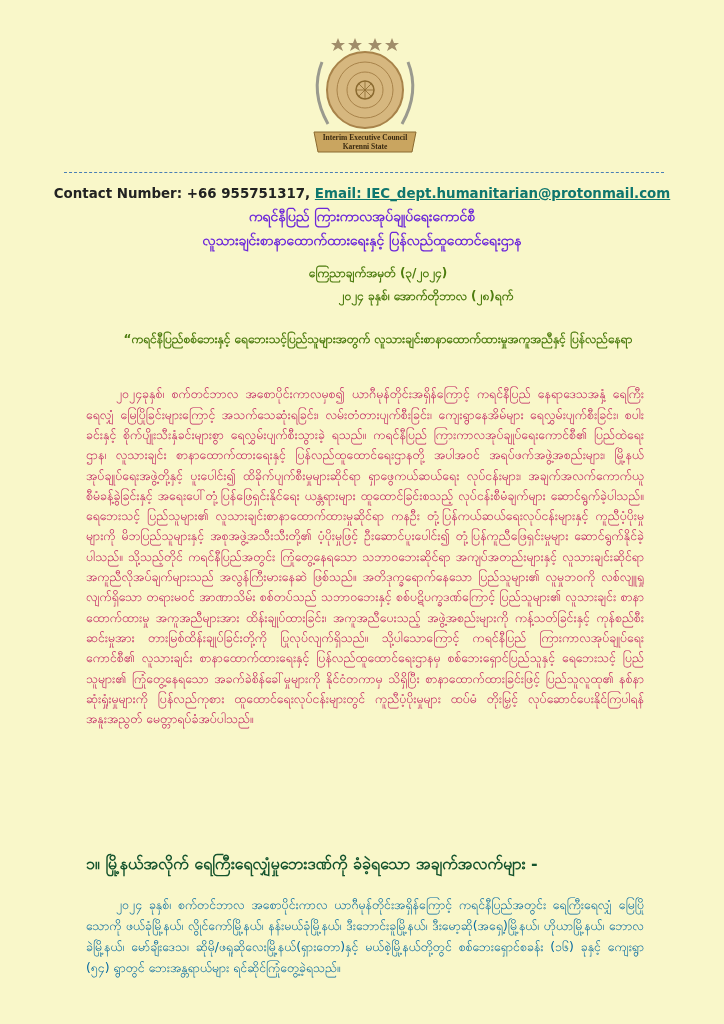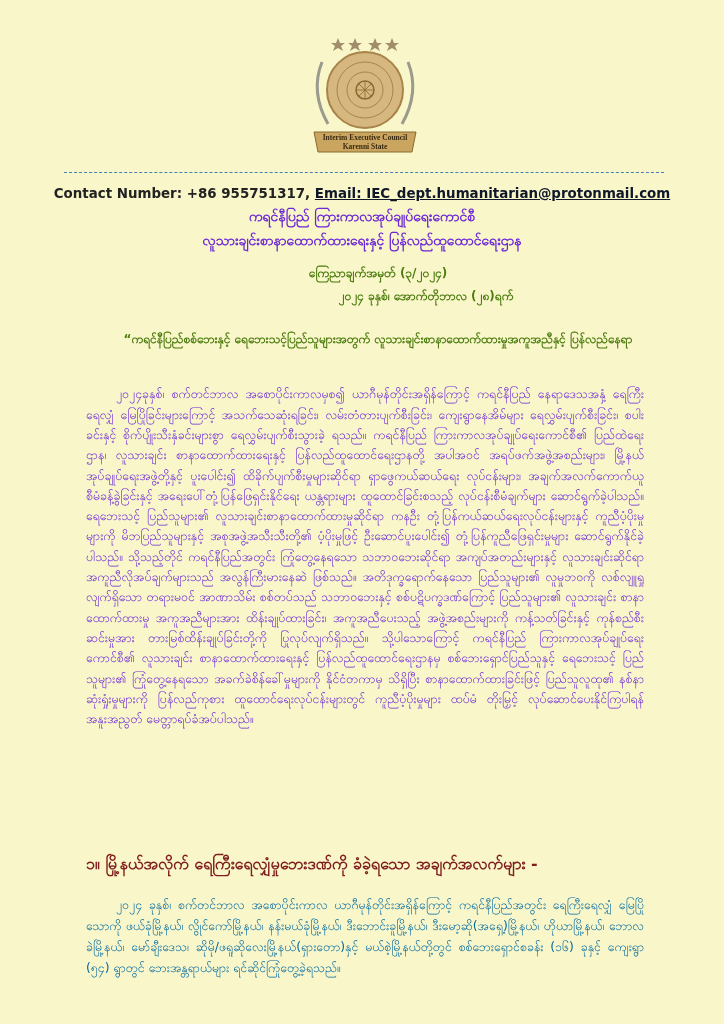--- a/index.html
+++ b/index.html
@@ -15,43 +15,43 @@
       position: absolute; left: 300px; top: 32px; width: 130px; height: 125px;
     }
     .divider {
       position: absolute; left: 64px; top: 172px; width: 600px; height: 0;
       border-top: 1.5px dashed #4a7fb5;
     }
     .contact {
       position: absolute; left: 0; top: 186px; width: 724px; text-align: center;
       font-family: "DejaVu Sans", sans-serif; font-size: 13.4px; font-weight: bold; color: #222;
     }
-    .contact .email { color: #0f172a; text-decoration: underline; }
+    .contact .email { color: #0f766e; text-decoration: underline; }
     .org {
       position: absolute; left: 0; width: 724px; text-align: center;
       font-size: 14px; font-weight: bold; color: #6d28d9;
     }
     .org1 { top: 207px; }
     .org2 { top: 231px; }
     .notice {
       position: absolute; left: 16px; width: 724px; text-align: center;
       font-size: 12px; font-weight: bold; color: #4d7c0f;
     }
     .n1 { top: 265px; }
     .n2 { top: 288px; margin-left: 48px; }
     .n3 { top: 311px; margin-top: 20px; }
     .n4 { top: 335px; }
     .body-para {
       position: absolute; left: 86px; top: 372px; width: 558px;
       font-size: 12.4px; line-height: 20.3px; text-align: justify;
-      text-indent: 30px; color: #6d28d9;
+      text-indent: 30px; color: #be185d;
     }
     .section-head {
       position: absolute; left: 86px; top: 853px; width: 580px;
-      font-size: 16px; font-weight: bold; color: #7f1d1d;
+      font-size: 16px; font-weight: bold; color: #14532d;
     }
     .section-para {
       position: absolute; left: 86px; top: 882px; width: 558px;
       font-size: 12.4px; line-height: 21px; text-align: justify;
       text-indent: 30px; color: #0369a1;
     }
   </style>
 </head>
 <body>
 
@@ -79,21 +79,21 @@
       <line x1="71" y1="52" x2="59" y2="64"></line>
     </g>
     <path d="M14 100 L116 100 L112 120 L18 120 Z" fill="#c9a560" stroke="#8a6a30" stroke-width="1"></path>
     <text x="65" y="108" text-anchor="middle" font-family="Liberation Serif, serif" font-size="7.5" font-weight="bold" fill="#3a2a10">Interim Executive Council</text>
     <text x="65" y="117" text-anchor="middle" font-family="Liberation Serif, serif" font-size="7.5" font-weight="bold" fill="#3a2a10">Karenni State</text>
   </svg>
 
   <div class="divider"></div>
 
   <div class="contact">
-    <span>Contact Number: +86 955751317, </span><span class="email">Email: IEC_dept.humanitarian@protonmail.com</span>
+    <span>Contact Number: +66 955751317, </span><span class="email">Email: IEC_dept.humanitarian@protonmail.com</span>
   </div>
 
   <div class="org org1">ကရင်နီပြည် ကြားကာလအုပ်ချုပ်ရေးကောင်စီ</div>
   <div class="org org2">လူသားချင်းစာနာထောက်ထားရေးနှင့် ပြန်လည်ထူထောင်ရေးဌာန</div>
 
   <div class="notice n1">ကြေညာချက်အမှတ် (၃/၂၀၂၄)</div>
   <div class="notice n2">၂၀၂၄ ခုနှစ်၊ အောက်တိုဘာလ (၂၈)ရက်</div>
   <div class="notice n3">“ကရင်နီပြည်စစ်ဘေးနှင့် ရေဘေးသင့်ပြည်သူများအတွက် လူသားချင်းစာနာထောက်ထားမှုအကူအညီနှင့် ပြန်လည်နေရာ</div>
 
   <p class="body-para">၂၀၂၄ခုနှစ်၊ စက်တင်ဘာလ အစောပိုင်းကာလမှစ၍ ယာဂီမုန်တိုင်းအရှိန်ကြောင့် ကရင်နီပြည် နေရာဒေသအနှံ့ ရေကြီးရေလျှံ မြေပြိုခြင်းများကြောင့် အသက်သေဆုံးရခြင်း၊ လမ်းတံတားပျက်စီးခြင်း၊ ကျေးရွာနေအိမ်များ ရေလွှမ်းပျက်စီးခြင်း၊ စပါးခင်းနှင့် စိုက်ပျိုးသီးနှံခင်းများစွာ ရေလွှမ်းပျက်စီးသွားခဲ့ ရသည်။ ကရင်နီပြည် ကြားကာလအုပ်ချုပ်ရေးကောင်စီ၏ ပြည်ထဲရေးဌာန၊ လူသားချင်း စာနာထောက်ထားရေးနှင့် ပြန်လည်ထူထောင်ရေးဌာနတို့ အပါအဝင် အရပ်ဖက်အဖွဲ့အစည်းများ၊ မြို့နယ်အုပ်ချုပ်ရေးအဖွဲ့တို့နှင့် ပူးပေါင်း၍ ထိခိုက်ပျက်စီးမှုများဆိုင်ရာ ရှာဖွေကယ်ဆယ်ရေး လုပ်ငန်းများ၊ အချက်အလက်ကောက်ယူ စီမံခန့်ခွဲခြင်းနှင့် အရေးပေါ်တုံ့ပြန်ဖြေရှင်းနိုင်ရေး ယန္တရားများ ထူထောင်ခြင်းစသည့် လုပ်ငန်းစီမံချက်များ ဆောင်ရွက်ခဲ့ပါသည်။ ရေဘေးသင့် ပြည်သူများ၏ လူသားချင်းစာနာထောက်ထားမှုဆိုင်ရာ ကနဦး တုံ့ပြန်ကယ်ဆယ်ရေးလုပ်ငန်းများနှင့် ကူညီပံ့ပိုးမှုများကို မိဘပြည်သူများနှင့် အစုအဖွဲ့အသီးသီးတို့၏ ပံ့ပိုးမှုဖြင့် ဦးဆောင်ပူးပေါင်း၍ တုံ့ပြန်ကူညီဖြေရှင်းမှုများ ဆောင်ရွက်နိုင်ခဲ့ပါသည်။ သို့သည့်တိုင် ကရင်နီပြည်အတွင်း ကြုံတွေ့နေရသော သဘာဝဘေးဆိုင်ရာ အကျပ်အတည်းများနှင့် လူသားချင်းဆိုင်ရာ အကူညီလိုအပ်ချက်များသည် အလွန်ကြီးမားနေဆဲ ဖြစ်သည်။ အတိဒုက္ခရောက်နေသော ပြည်သူများ၏ လူမှုဘဝကို လစ်လျူရှုလျက်ရှိသော တရားမဝင် အာဏာသိမ်း စစ်တပ်သည် သဘာဝဘေးနှင့် စစ်ပဋိပက္ခဒဏ်ကြောင့် ပြည်သူများ၏ လူသားချင်း စာနာထောက်ထားမှု အကူအညီများအား ထိန်းချုပ်ထားခြင်း၊ အကူအညီပေးသည့် အဖွဲ့အစည်းများကို ကန့်သတ်ခြင်းနှင့် ကုန်စည်စီးဆင်းမှုအား တားမြစ်ထိန်းချုပ်ခြင်းတို့ကို ပြုလုပ်လျက်ရှိသည်။ သို့ပါသောကြောင့် ကရင်နီပြည် ကြားကာလအုပ်ချုပ်ရေးကောင်စီ၏ လူသားချင်း စာနာထောက်ထားရေးနှင့် ပြန်လည်ထူထောင်ရေးဌာနမှ စစ်ဘေးရှောင်ပြည်သူနှင့် ရေဘေးသင့် ပြည်သူများ၏ ကြုံတွေ့နေရသော အခက်ခဲစိန်ခေါ်မှုများကို နိုင်ငံတကာမှ သိရှိပြီး စာနာထောက်ထားခြင်းဖြင့် ပြည်သူလူထု၏ နစ်နာဆုံးရှုံးမှုများကို ပြန်လည်ကုစား ထူထောင်ရေးလုပ်ငန်းများတွင် ကူညီပံ့ပိုးမှုများ ထပ်မံ တိုးမြှင့် လုပ်ဆောင်ပေးနိုင်ကြပါရန် အနူးအညွတ် မေတ္တာရပ်ခံအပ်ပါသည်။</p>

